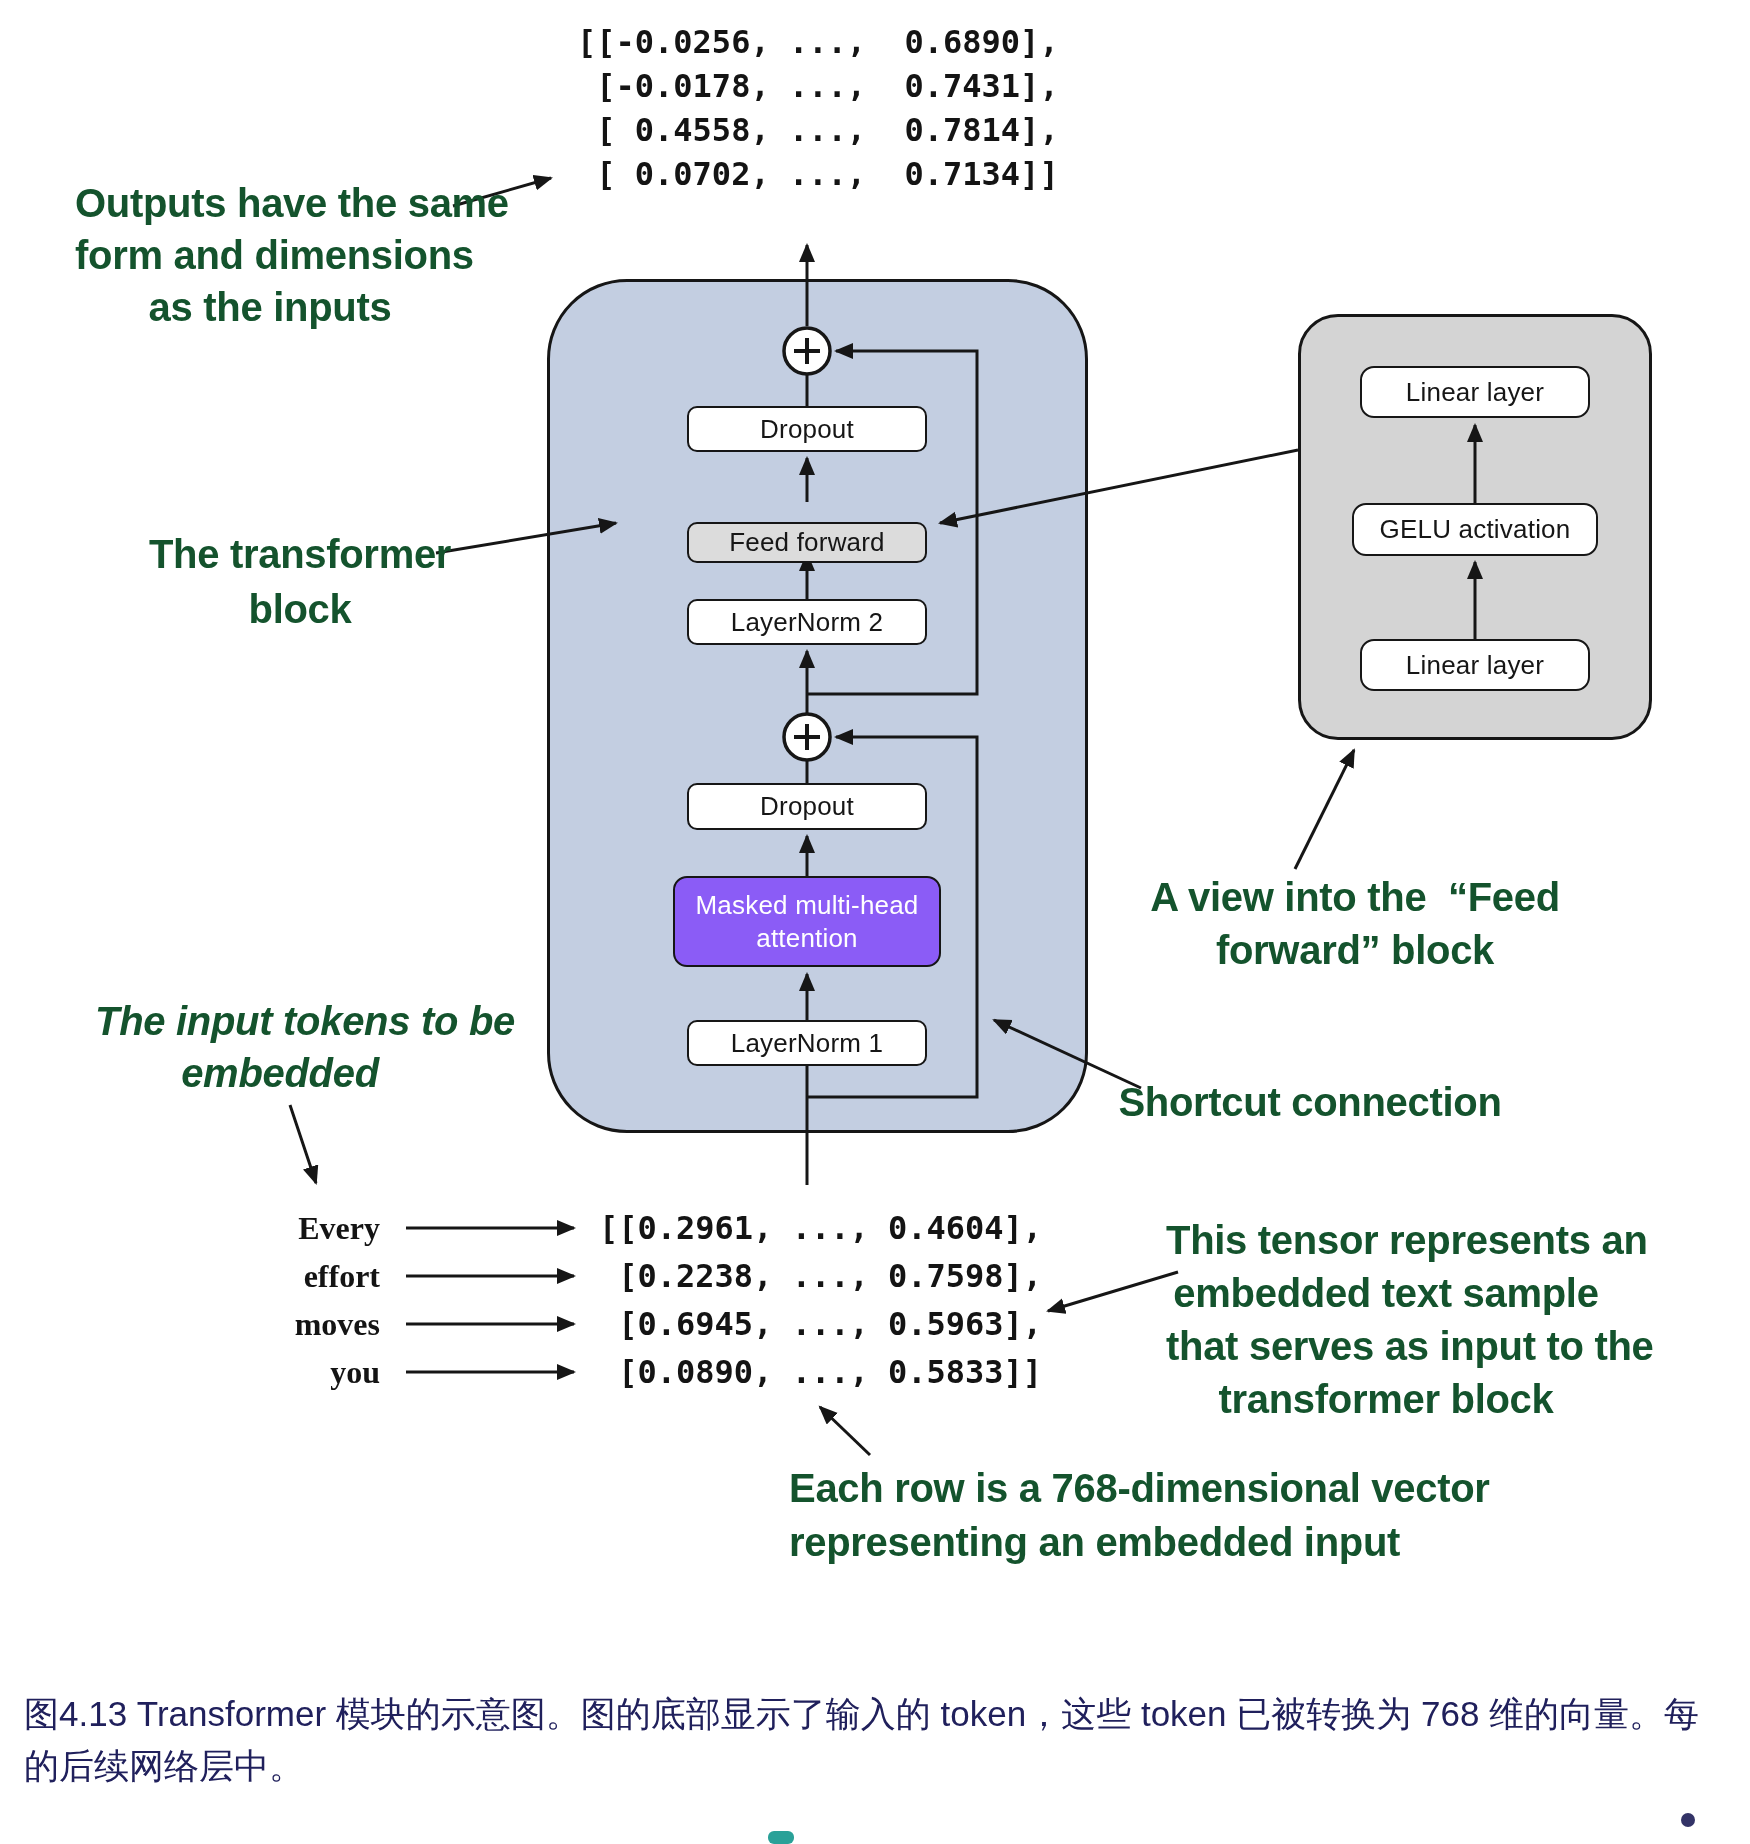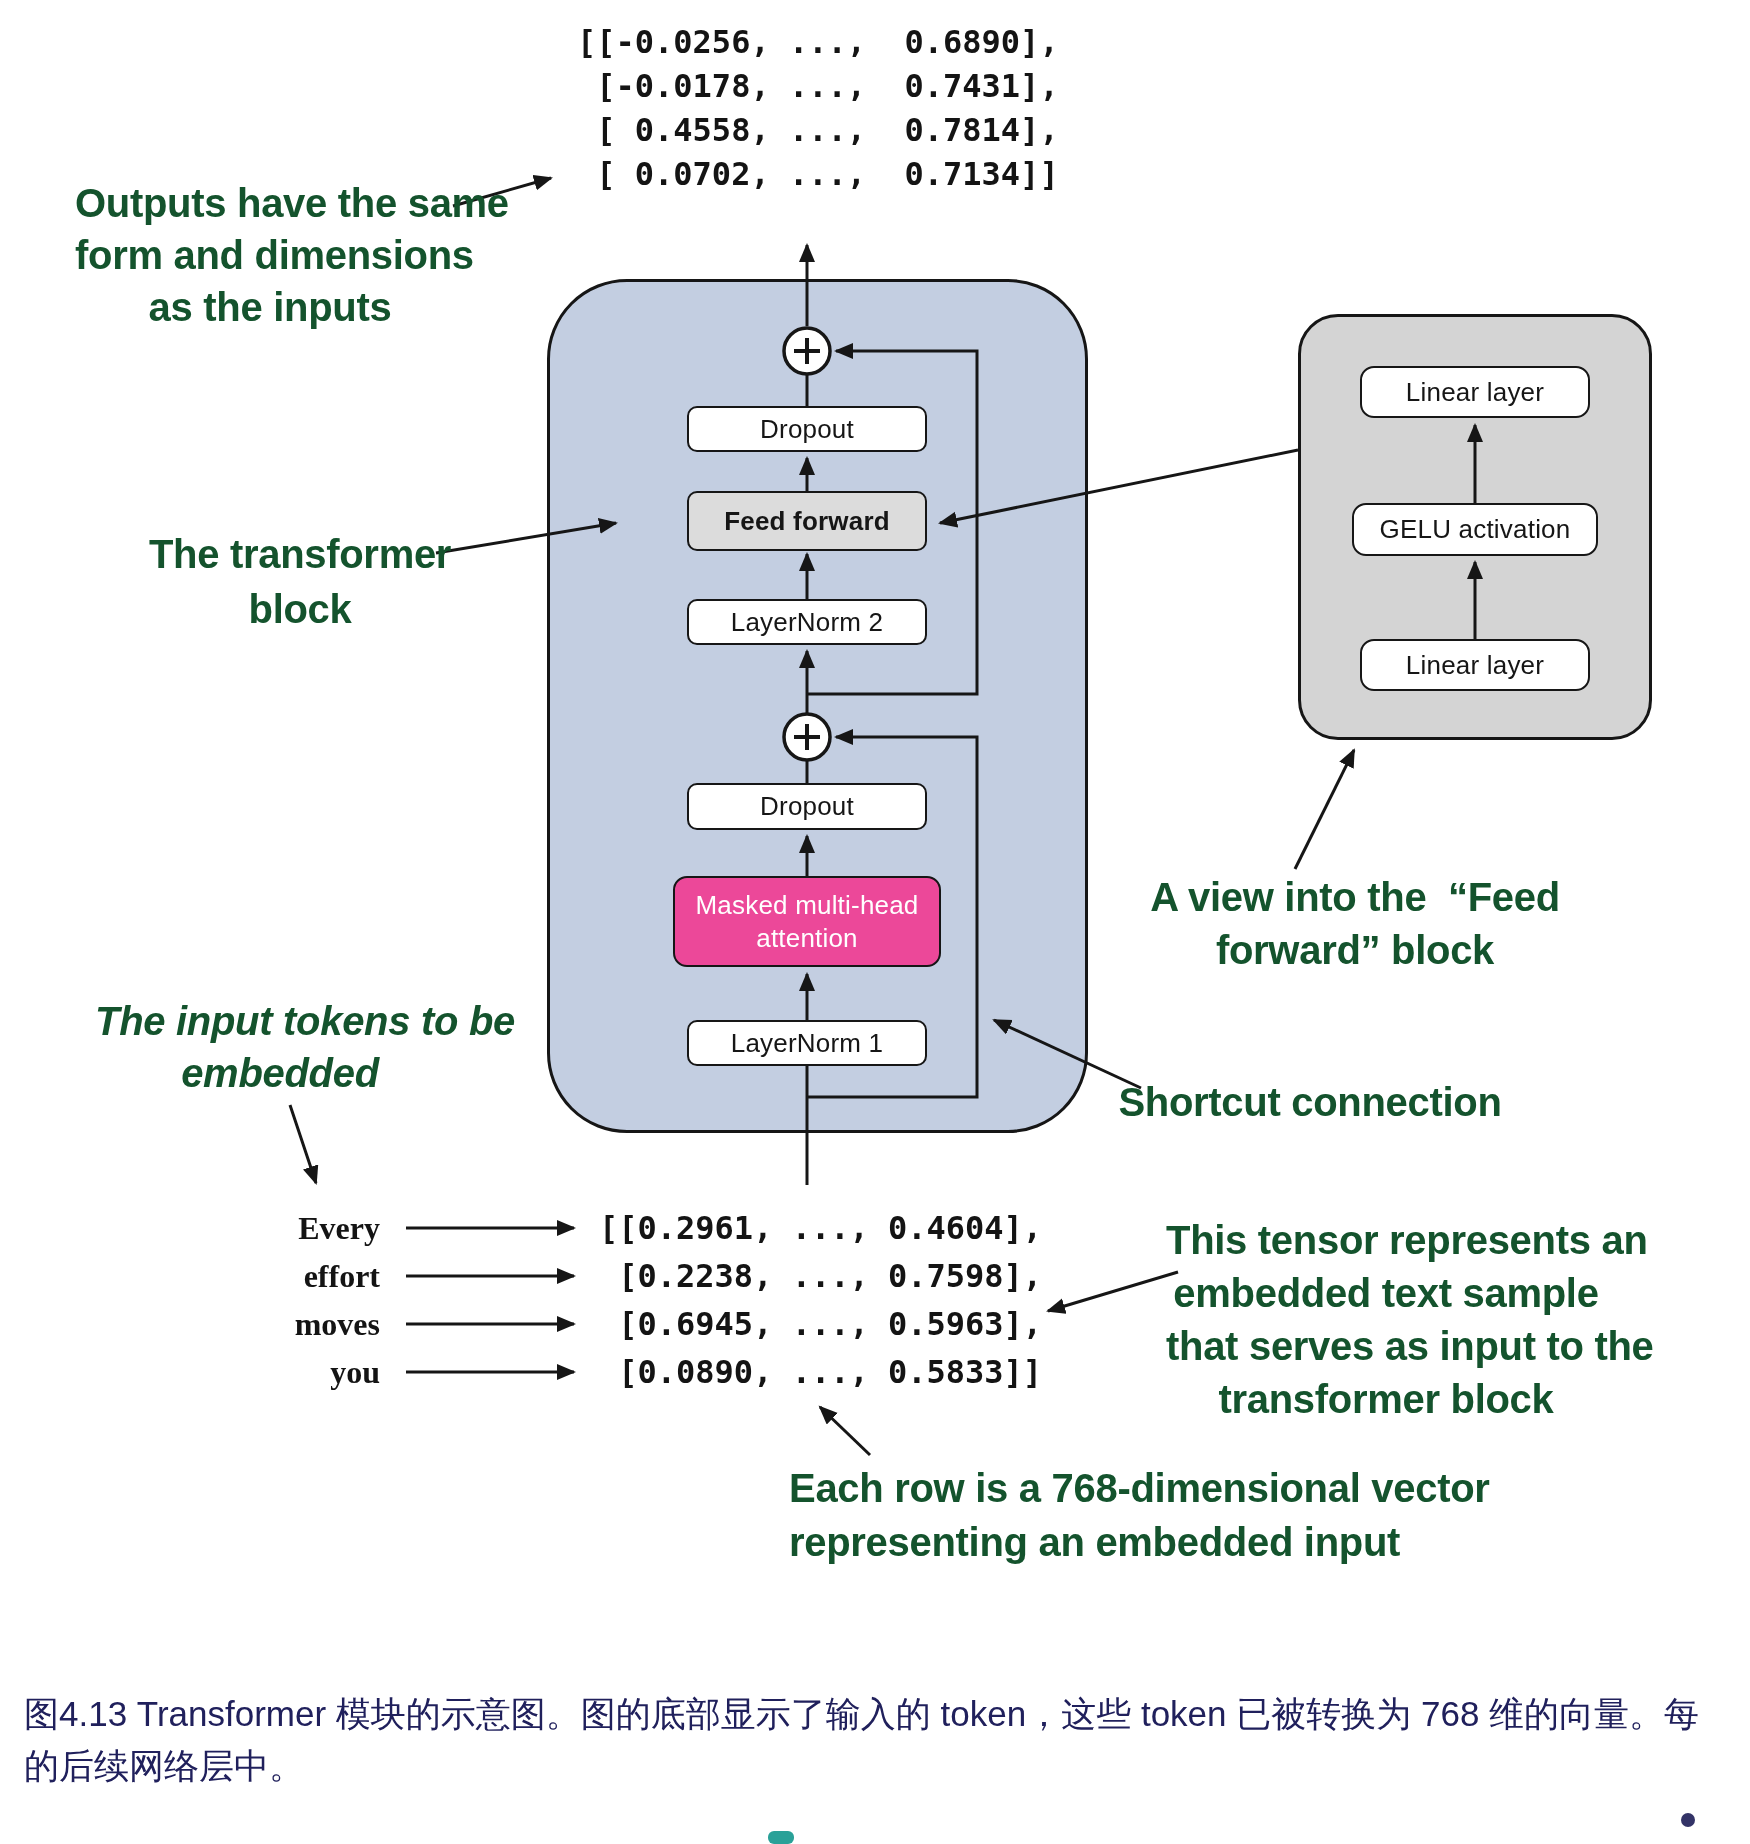--- a/index.html
+++ b/index.html
@@ -9,21 +9,21 @@
   
   .tblock{position:absolute;left:547px;top:279px;width:541px;height:854px;
           background:#c3cee1;border:3px solid #161616;border-radius:80px;z-index:1;box-sizing:border-box;}
   .viewblock{position:absolute;left:1298px;top:314px;width:354px;height:426px;
           background:#d4d4d4;border:3px solid #161616;border-radius:40px;z-index:1;box-sizing:border-box;}
   
   .node{position:absolute;z-index:4;box-sizing:border-box;border:2.5px solid #161616;border-radius:10px;
         background:#ffffff;display:flex;align-items:center;justify-content:center;
         font-size:26px;color:#161616;letter-spacing:0.2px;}
   .node.gray{background:#dcdcdc;}
-  .node.dark{background:#ec4899;color:#ffffff;border-radius:14px;flex-direction:column;line-height:33px;}
+  .node.dark{background:#8b5cf6;color:#ffffff;border-radius:14px;flex-direction:column;line-height:33px;}
   .node.inner{border-radius:14px;justify-content:center;}
   
   .lbl{position:absolute;z-index:4;font-weight:bold;color:#14532d;text-align:center;
        font-size:40px;line-height:52px;letter-spacing:-0.3px;}
   .lbl div{white-space:pre;}
   
   .mono{position:absolute;z-index:4;font-family:"DejaVu Sans Mono","Liberation Mono",monospace;
         font-size:32px;font-weight:bold;color:#141414;line-height:44px;}
   .mono div{white-space:pre;}
   .mono.in{line-height:48px;}
@@ -103,21 +103,21 @@
   <div class="node dark" style="left:673px;top:876px;width:268px;height:91px;">
     <div>Masked multi-head</div>
     <div>attention</div>
   </div>
   <div class="node" style="left:687px;top:783px;width:240px;height:47px;">
       <span>Dropout</span>
     </div>
   <div class="node" style="left:687px;top:599px;width:240px;height:46px;">
       <span>LayerNorm 2</span>
     </div>
-  <div class="node gray" style="left:687px;top:491px;width:240px;height:60px;font-weight:bold;">
+  <div class="node gray" style="left:687px;top:522px;width:240px;height:41px;">
       <span>Feed forward</span>
     </div>
   <div class="node" style="left:687px;top:406px;width:240px;height:46px;">
       <span>Dropout</span>
     </div>
 
   <div class="node inner" style="left:1360px;top:366px;width:230px;height:52px;">
       <span>Linear layer</span>
     </div>
   <div class="node inner" style="left:1352px;top:503px;width:246px;height:53px;">

